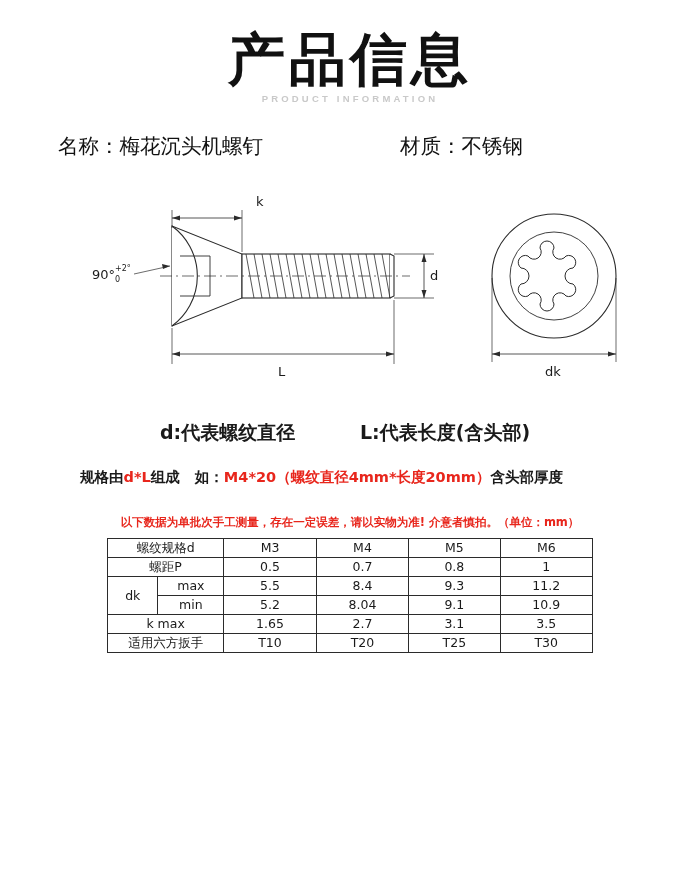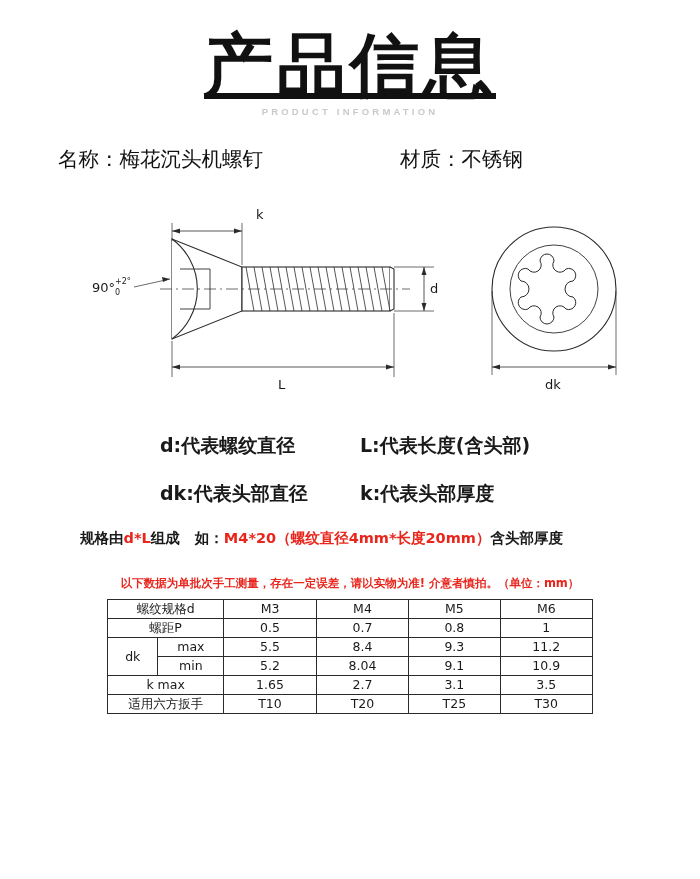--- a/index.html
+++ b/index.html
@@ -22,25 +22,24 @@
   }
 
   
   .title-block {
     text-align: center;
     padding-top: 28px;
   }
   .title-main {
     font-family: "DejaVu Sans", sans-serif;
     font-weight: bold;
-    font-size: 69px;
+    font-size: 57px;
     letter-spacing: 4px;
     line-height: 1.1;
     color: #111111;
-    text-decoration: underline;
   }
   .title-sub {
     margin-top: 2px;
     font-size: 9.5px;
     letter-spacing: 3.2px;
     color: #c9c9c9;
     font-weight: bold;
   }
 
   
@@ -269,24 +268,20 @@
         <text class="svglabel" x="73" y="85" font-size="8" fill="#1a1a1a">+2°</text>
         <text class="svglabel" x="73" y="96" font-size="8" fill="#1a1a1a">0</text>
       </svg>
     </div>
 
     <div class="legend">
       <div class="legend-row">
         <div class="c1">d:代表螺纹直径</div>
         <div class="c2">L:代表长度(含头部)</div>
       </div>
-      <div class="legend-row">
-        <div class="c1">dk:代表头部直径</div>
-        <div class="c2">k:代表头部厚度</div>
-      </div>
     </div>
 
     <div class="rule-line">
       <span>规格由</span><span class="red">d*L</span><span>组成</span>&nbsp;&nbsp;&nbsp;<span>如：</span><span class="red">M4*20</span><span class="red">（螺纹直径4mm*长度20mm）</span><span>含头部厚度</span>
     </div>
 
     <div class="note-line">以下数据为单批次手工测量，存在一定误差，请以实物为准! 介意者慎拍。（单位：mm）</div>
 
     <table class="spec-table">
       <tbody>

